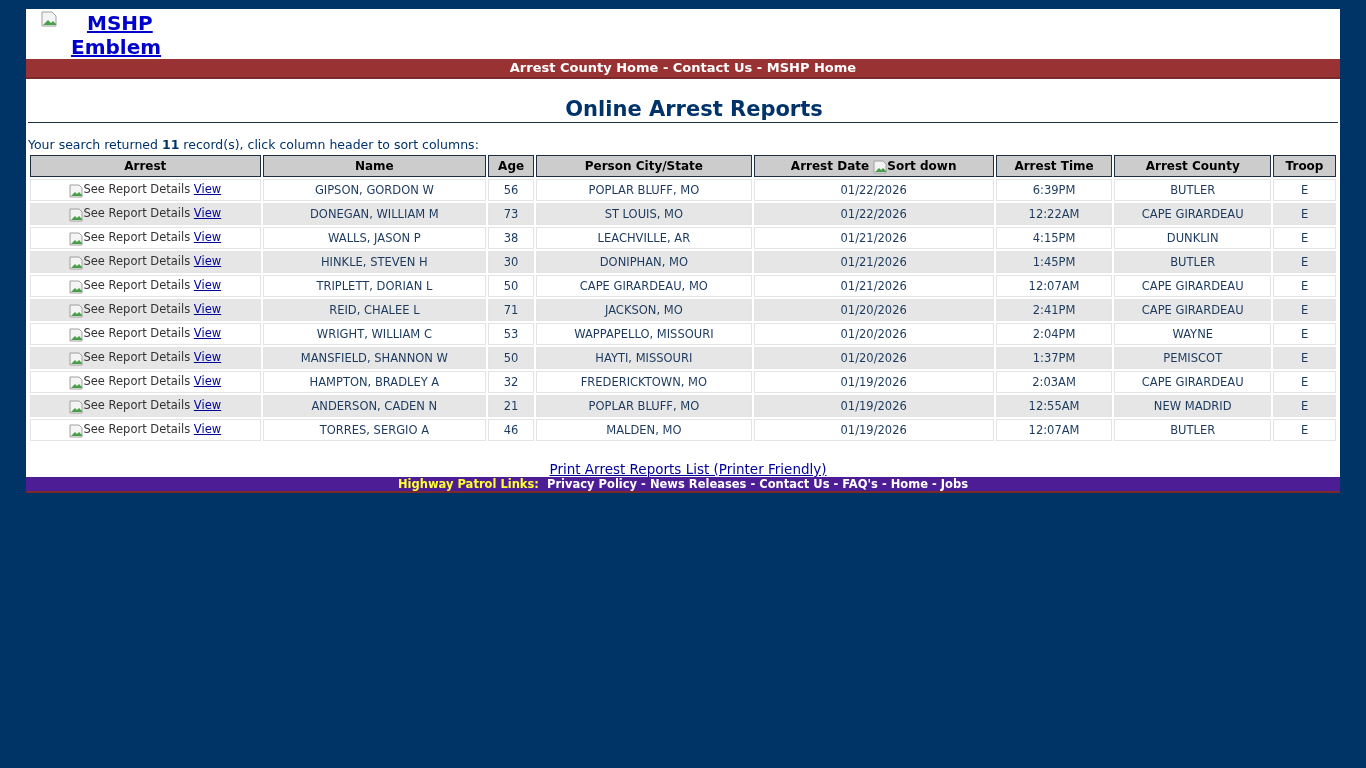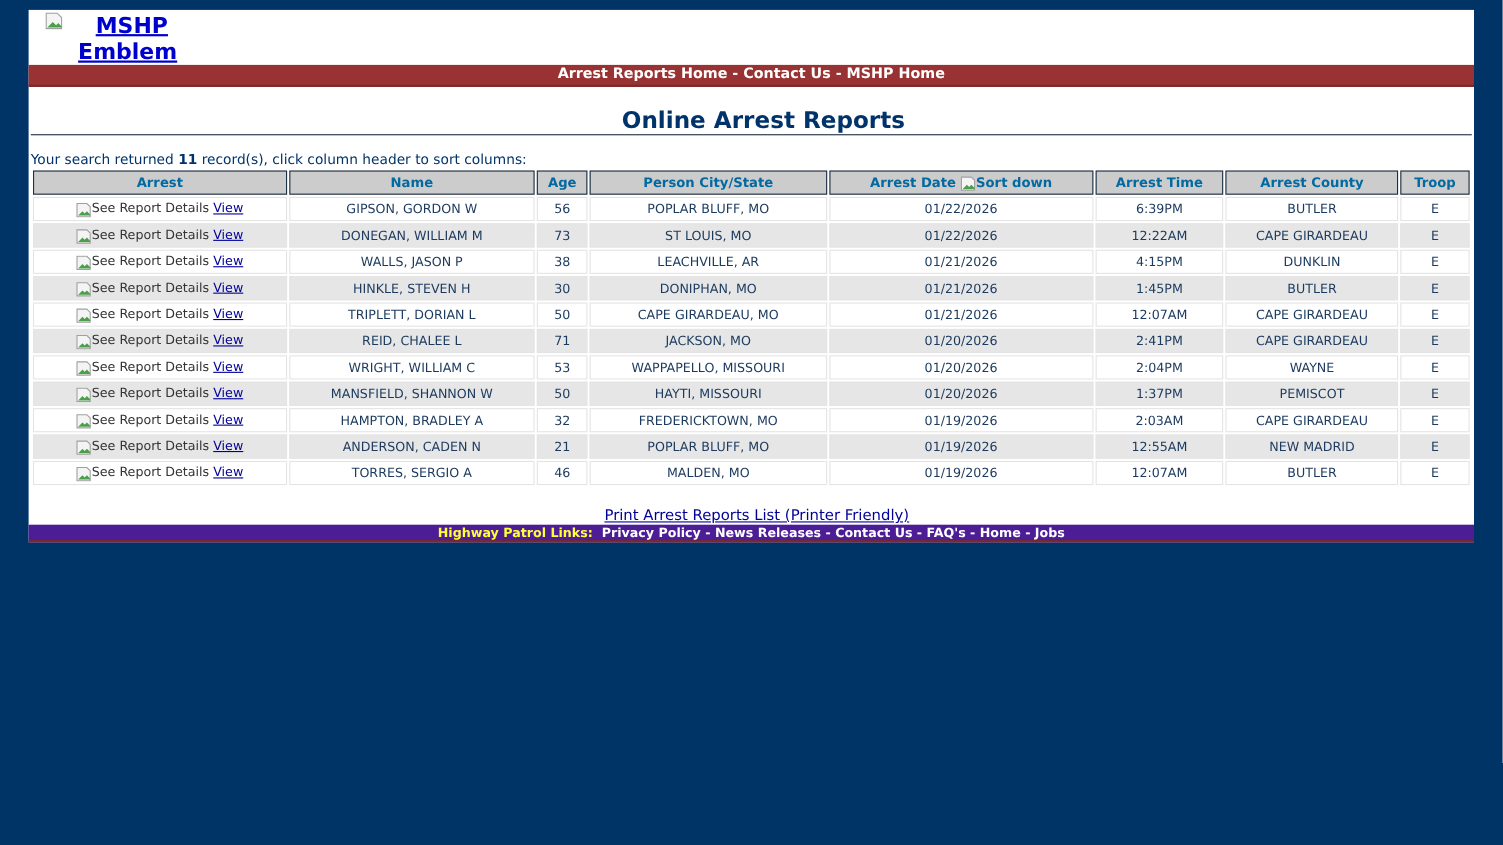--- a/index.html
+++ b/index.html
@@ -39,21 +39,21 @@
   #subtitle { text-align:center; color:#00336a; font-weight:bold; font-size:13px; line-height:16px; }
 
   #result-msg { margin:14px 0 0 2px; font-size:12.5px; color:#00336a; line-height:16px; }
   #result-msg b { color:#00336a; }
 
   table#arrests {
     border-collapse:separate; border-spacing:2px; margin-left:2px; width:1310px;
     font-size:11.5px;
   }
   table#arrests th {
-    background:#cccccc; color:#0369a1; font-weight:bold; font-size:12px;
+    background:#cccccc; color:#000000; font-weight:bold; font-size:12px;
     border:1px solid #1c2f44; height:20px; padding:0; cursor:pointer;
   }
   table#arrests td {
     text-align:center; color:#1c3a5e; border:1px solid #e4e4e4;
     height:20px; padding:0; white-space:nowrap;
   }
   table#arrests tr.odd td { background:#ffffff; }
   table#arrests tr.even td { background:#e6e6e6; }
   .broken-img-sm {
     display:inline-block; width:14px; height:14px; vertical-align:-5px; position:relative;
@@ -83,21 +83,21 @@
         <path d="M2 14l5-5 3 3 2-2 3 3v1H2z" fill="#4aa04a"></path>
       </svg>
       <a href="#">
         <span class="emb-line1">MSHP</span>
         <span class="emb-line2">Emblem</span>
       </a>
     </div>
   </div>
 
   <div id="topnav">
-    <a href="#">Arrest Reports Home</a><span class="sep"> - </span><a href="#">Contact Us</a><span class="sep"> - </span><a href="#">MSHP Home</a>
+    <a href="#">Arrest County Home</a><span class="sep"> - </span><a href="#">Contact Us</a><span class="sep"> - </span><a href="#">MSHP Home</a>
   </div>
 
   <div id="title-area">
     <h1 id="page-title">Online Arrest Reports</h1>
   </div>
   <div id="title-rule"></div>
 
   <div id="result-msg"><span>Your search returned </span><b>11</b><span> record(s), click column header to sort columns:</span></div>
 
   <table id="arrests">

